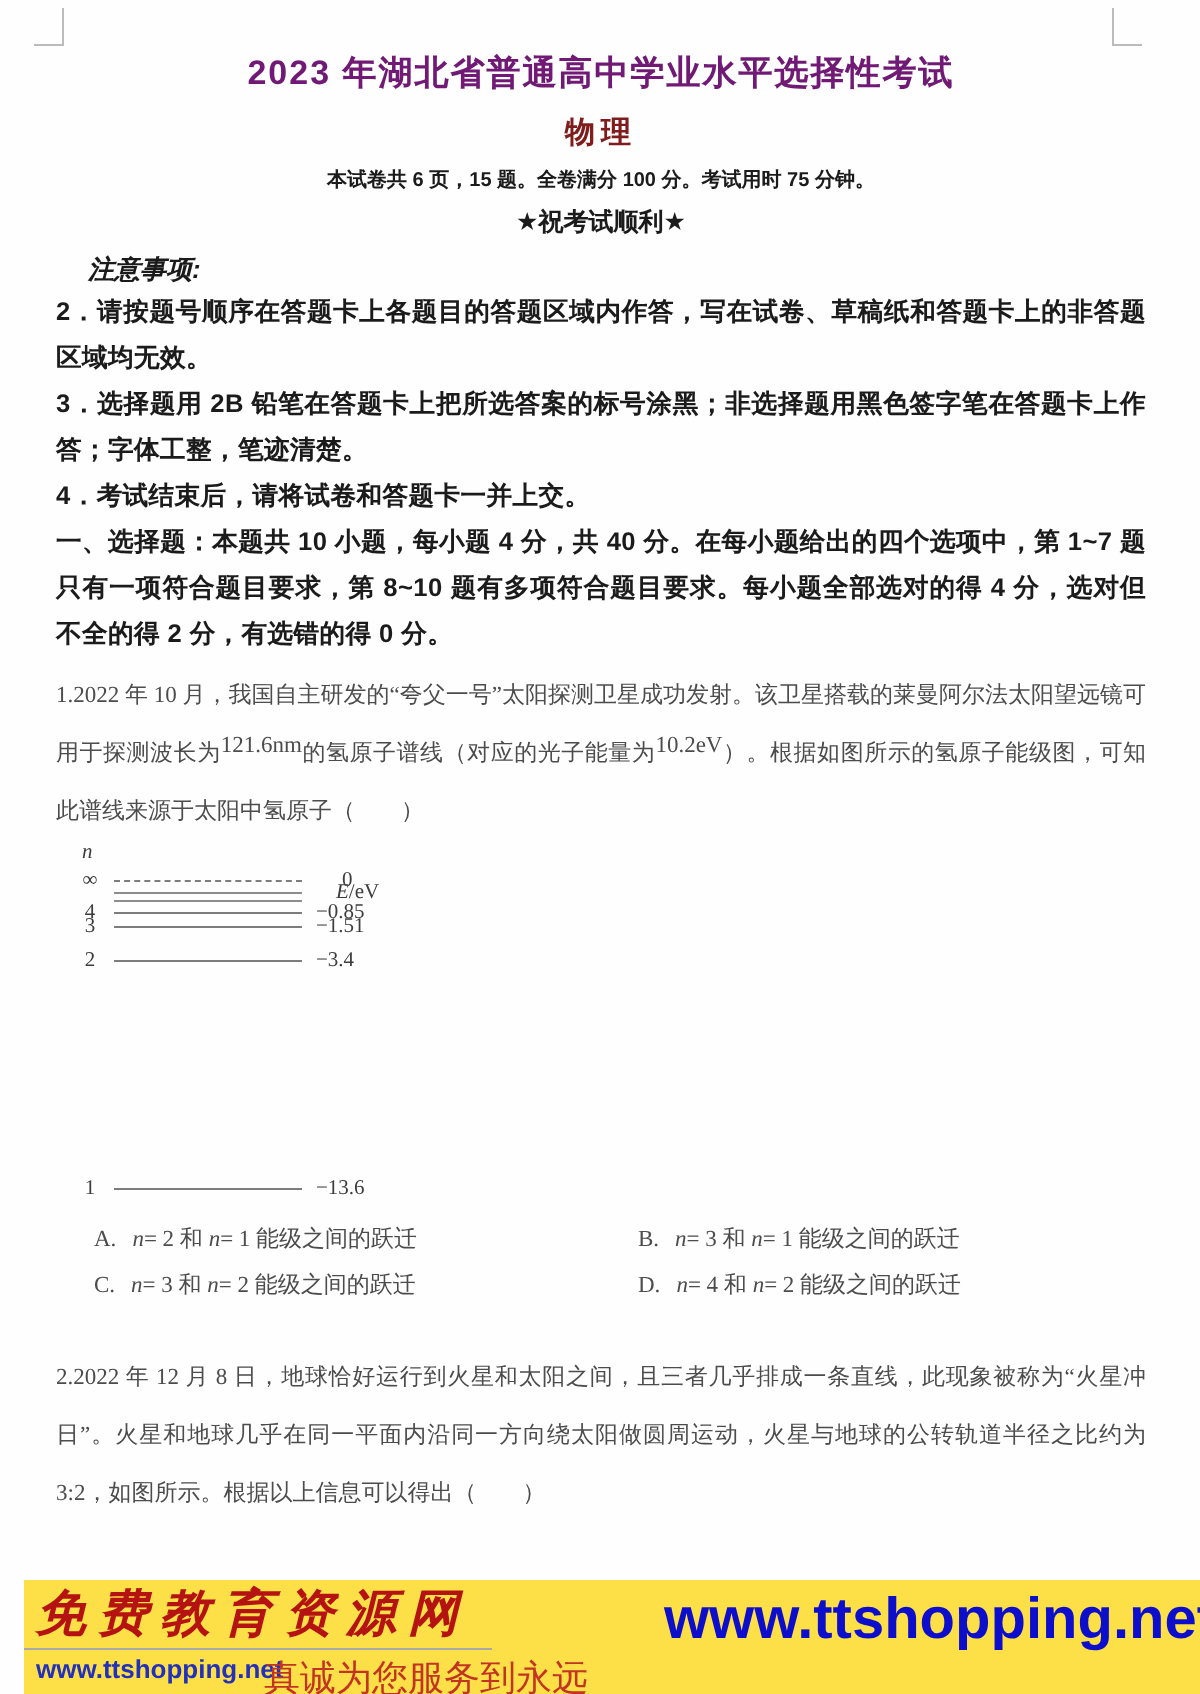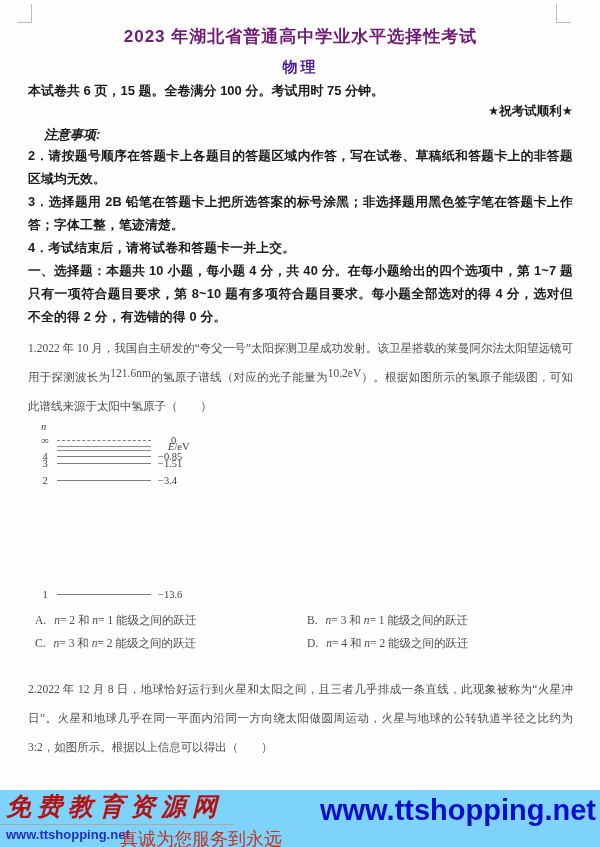--- a/index.html
+++ b/index.html
@@ -10,23 +10,23 @@
   }
   .page{position:absolute;inset:0;background:#fefefe;}
   
   .crop{position:absolute;width:14px;height:18px;border-color:#bcbcbc;}
   .crop.tl{left:17px;top:4px;border-right:1px solid #bcbcbc;border-bottom:1px solid #bcbcbc;}
   .crop.tr{left:556px;top:4px;border-left:1px solid #bcbcbc;border-bottom:1px solid #bcbcbc;}
 
   .content{position:absolute;left:28px;right:27px;top:26px;color:#1b1b1b;}
   .hei{font-family:"Liberation Sans","DejaVu Sans",sans-serif;font-weight:bold;}
   .title{margin:0;font-size:17px;line-height:22px;text-align:center;letter-spacing:1px;color:#701a75;}
-  .subject{margin:9px 0 0;font-size:15px;line-height:20px;text-align:center;letter-spacing:3px;color:#4c1d95;}
-  .info{margin:6px 0 0;font-size:13px;line-height:16px;text-align:left;}
-  .wish{margin:4px 0 0;font-size:12.5px;line-height:16px;text-align:right;}
+  .subject{margin:9px 0 0;font-size:15px;line-height:20px;text-align:center;letter-spacing:3px;color:#7f1d1d;}
+  .info{margin:6px 0 0;font-size:10px;line-height:16px;text-align:center;}
+  .wish{margin:4px 0 0;font-size:12.5px;line-height:16px;text-align:center;}
   .notice-head{margin:7px 16px 0;font-size:13px;line-height:18px;font-style:italic;}
   .notice,.section-head{margin:0;font-size:12.8px;line-height:23px;text-align:justify;letter-spacing:0.2px;}
   .q{margin:6px 0 0;font-size:11.5px;line-height:29px;text-align:justify;color:#4c4c4c;}
   .raise{position:relative;top:-4px;}
   .it{font-style:italic;}
 
   
   .diagram{position:relative;height:188px;width:290px;margin:0;font-size:10.5px;color:#3d3d3d;}
   .dhead{position:absolute;top:0;font-style:italic;}
   .dhead-n{left:13px;}
@@ -38,26 +38,26 @@
   .lline.dashedline{border-top:1px dashed #7d7d7d;}
   .lv{white-space:nowrap;}
   .lv.z{padding-left:13px;}
   .ulvl{position:absolute;left:29px;width:94px;border-top:1px solid #8d8d8d;height:0;}
   .lvl-inf{top:14px;} .ul1{top:25px;} .ul2{top:29px;}
   .lvl-4{top:30px;} .lvl-3{top:37px;} .lvl-2{top:54px;} .lvl-1{top:168px;}
 
   
   .opt-row{display:flex;margin:0;font-size:11.5px;line-height:23px;color:#4c4c4c;}
   .opt{padding-left:7px;}
-  .opt.first{width:272px;box-sizing:border-box;}
+  .opt.first{width:272px;box-sizing:border-box;margin-left:12px;}
   .opt .letter{margin-right:8px;}
   .q2{margin-top:20px;}
 
   
-  .footer{position:absolute;left:0;right:0;top:790px;height:57px;background:#7dd3fc;}
+  .footer{position:absolute;left:12px;right:0;top:790px;height:57px;background:#fde047;}
   .site-name{position:absolute;left:6px;top:0px;font-family:"DejaVu Serif",serif;
     font-weight:bold;font-style:italic;font-size:25px;letter-spacing:6px;color:#b51212;}
   .footer-rule{position:absolute;left:0;top:34px;width:234px;height:1px;background:#a9a9a9;}
   .small-url{position:absolute;left:6px;top:37px;font-family:"Liberation Sans","DejaVu Sans",sans-serif;
     font-weight:bold;font-size:13px;color:#2230bb;text-decoration:none;}
   .slogan{position:absolute;left:120px;top:37px;font-family:"Liberation Sans","DejaVu Sans",sans-serif;
     font-size:18px;color:#c23522;}
   .big-url{position:absolute;left:320px;top:4px;font-family:"Liberation Sans","DejaVu Sans",sans-serif;
     font-weight:bold;font-size:29px;letter-spacing:0px;color:#0d0dcc;text-decoration:none;}
 </style>

